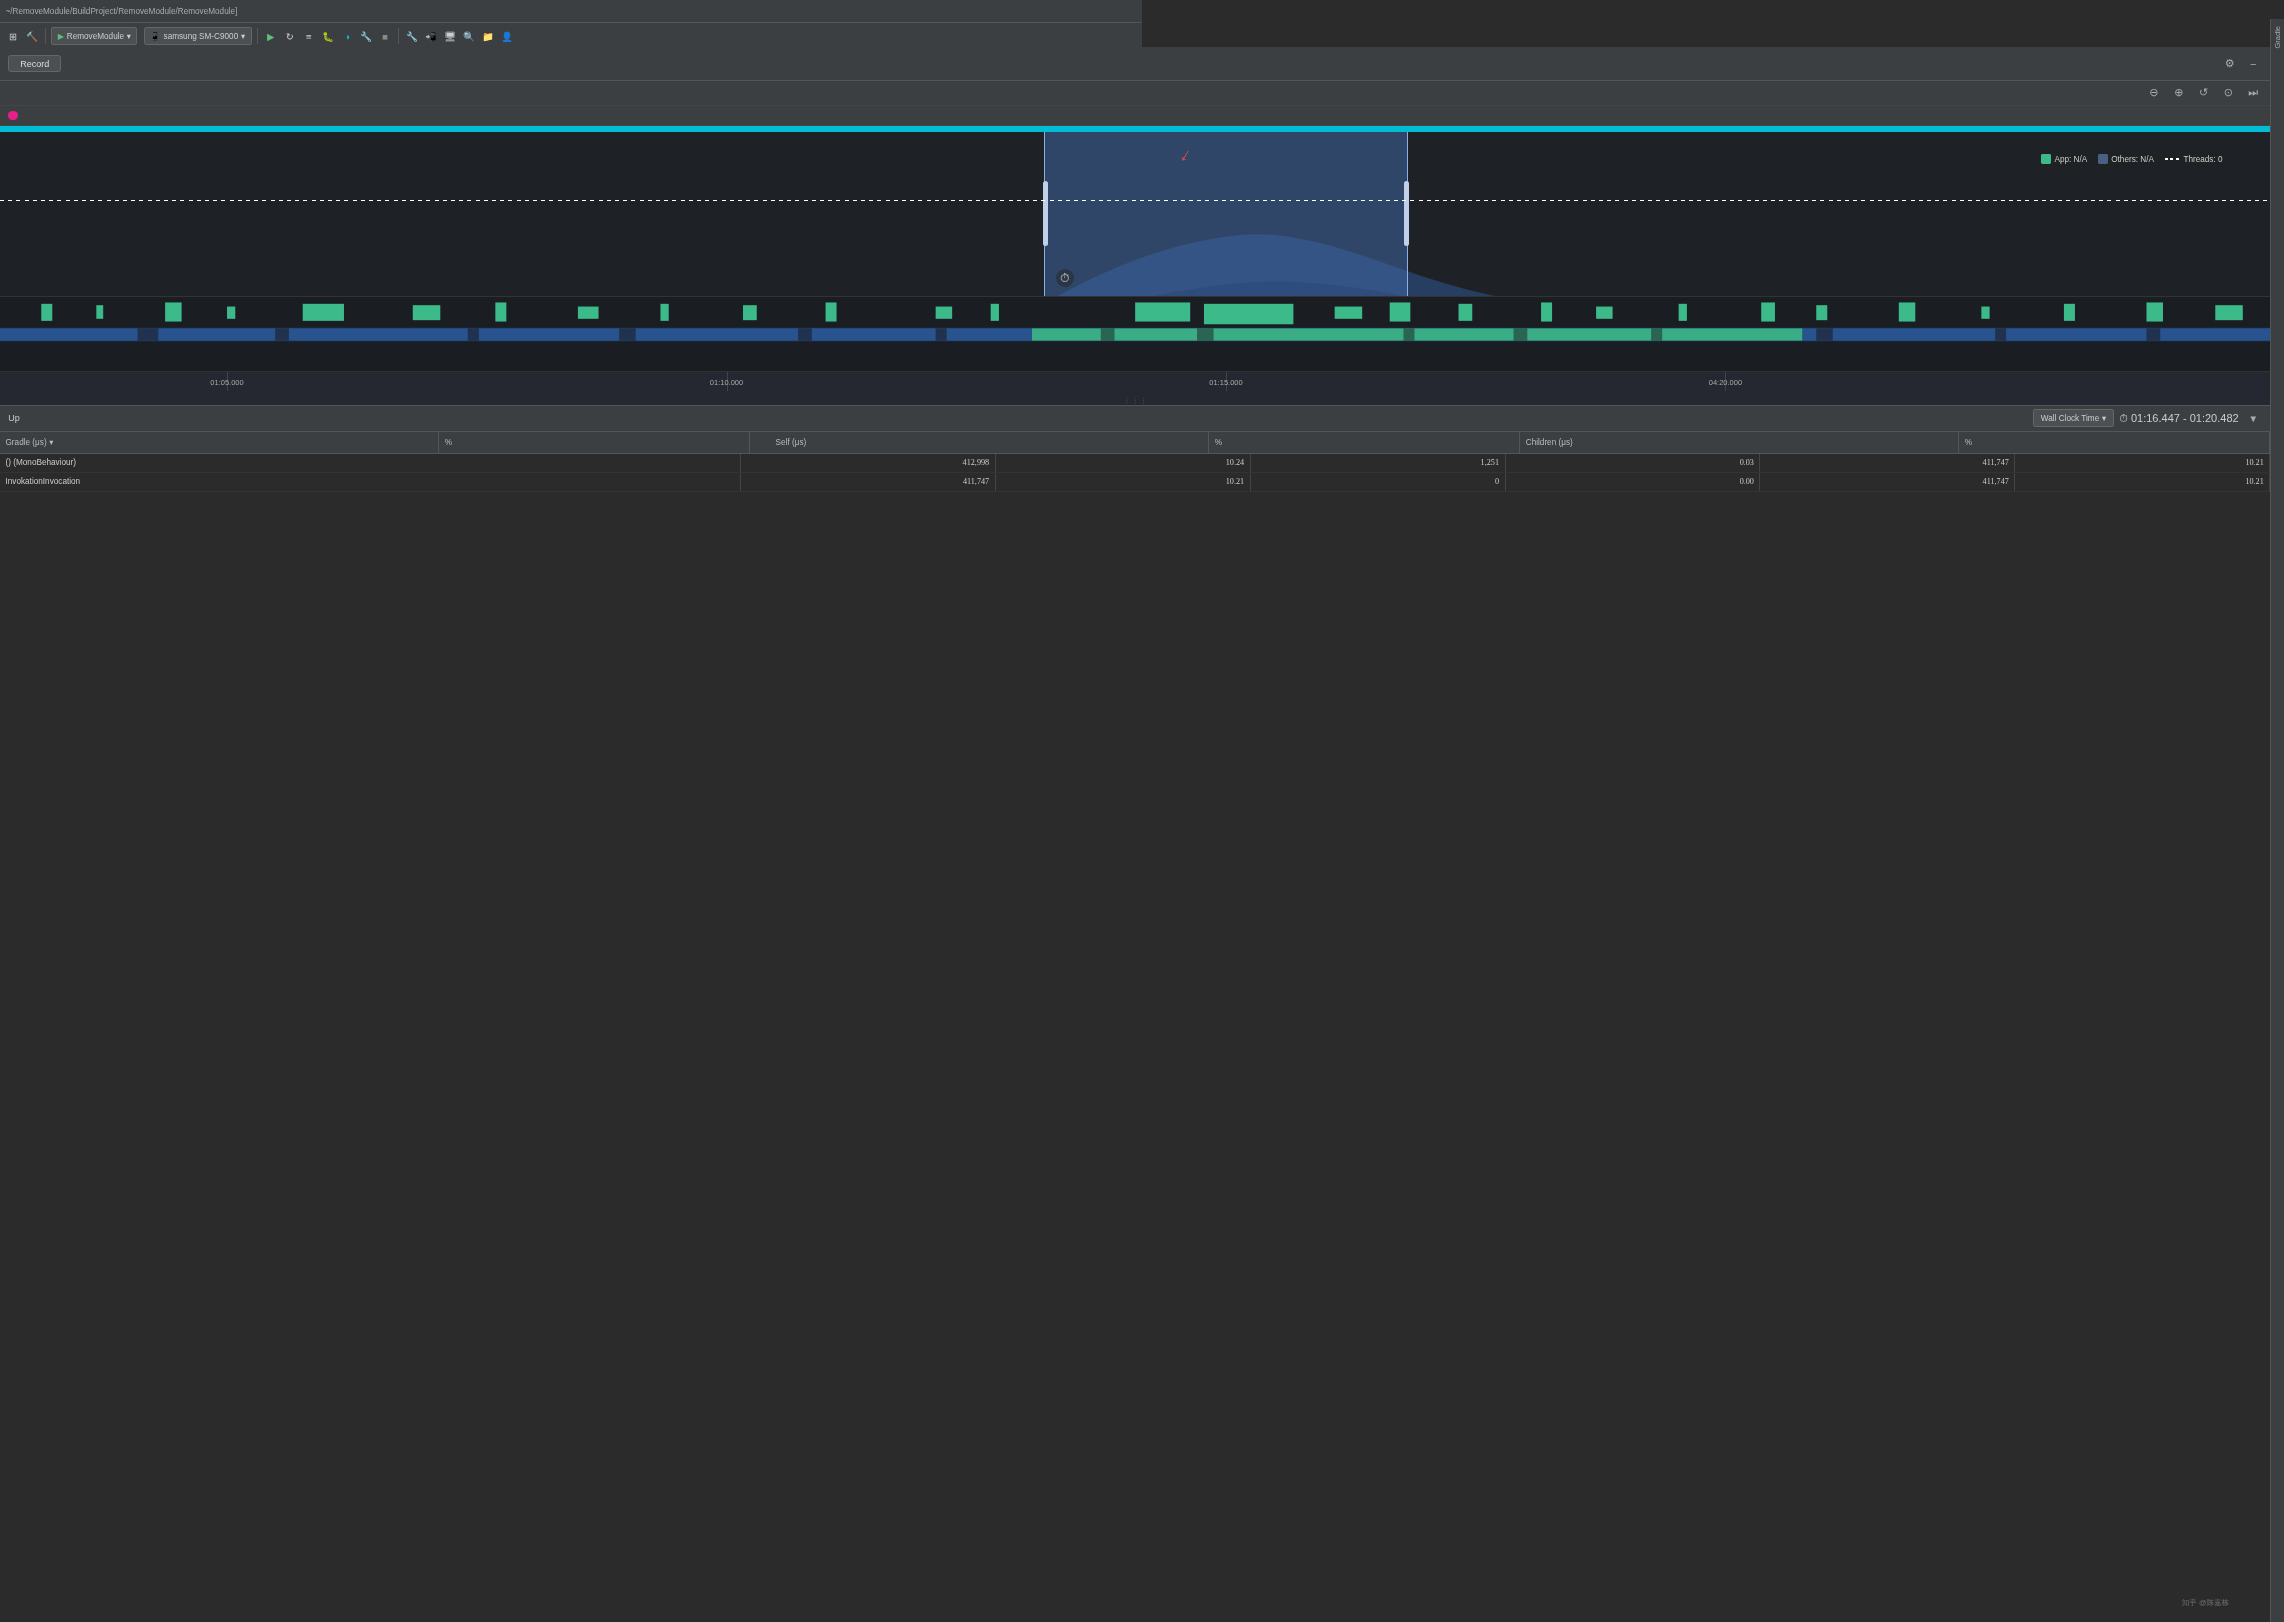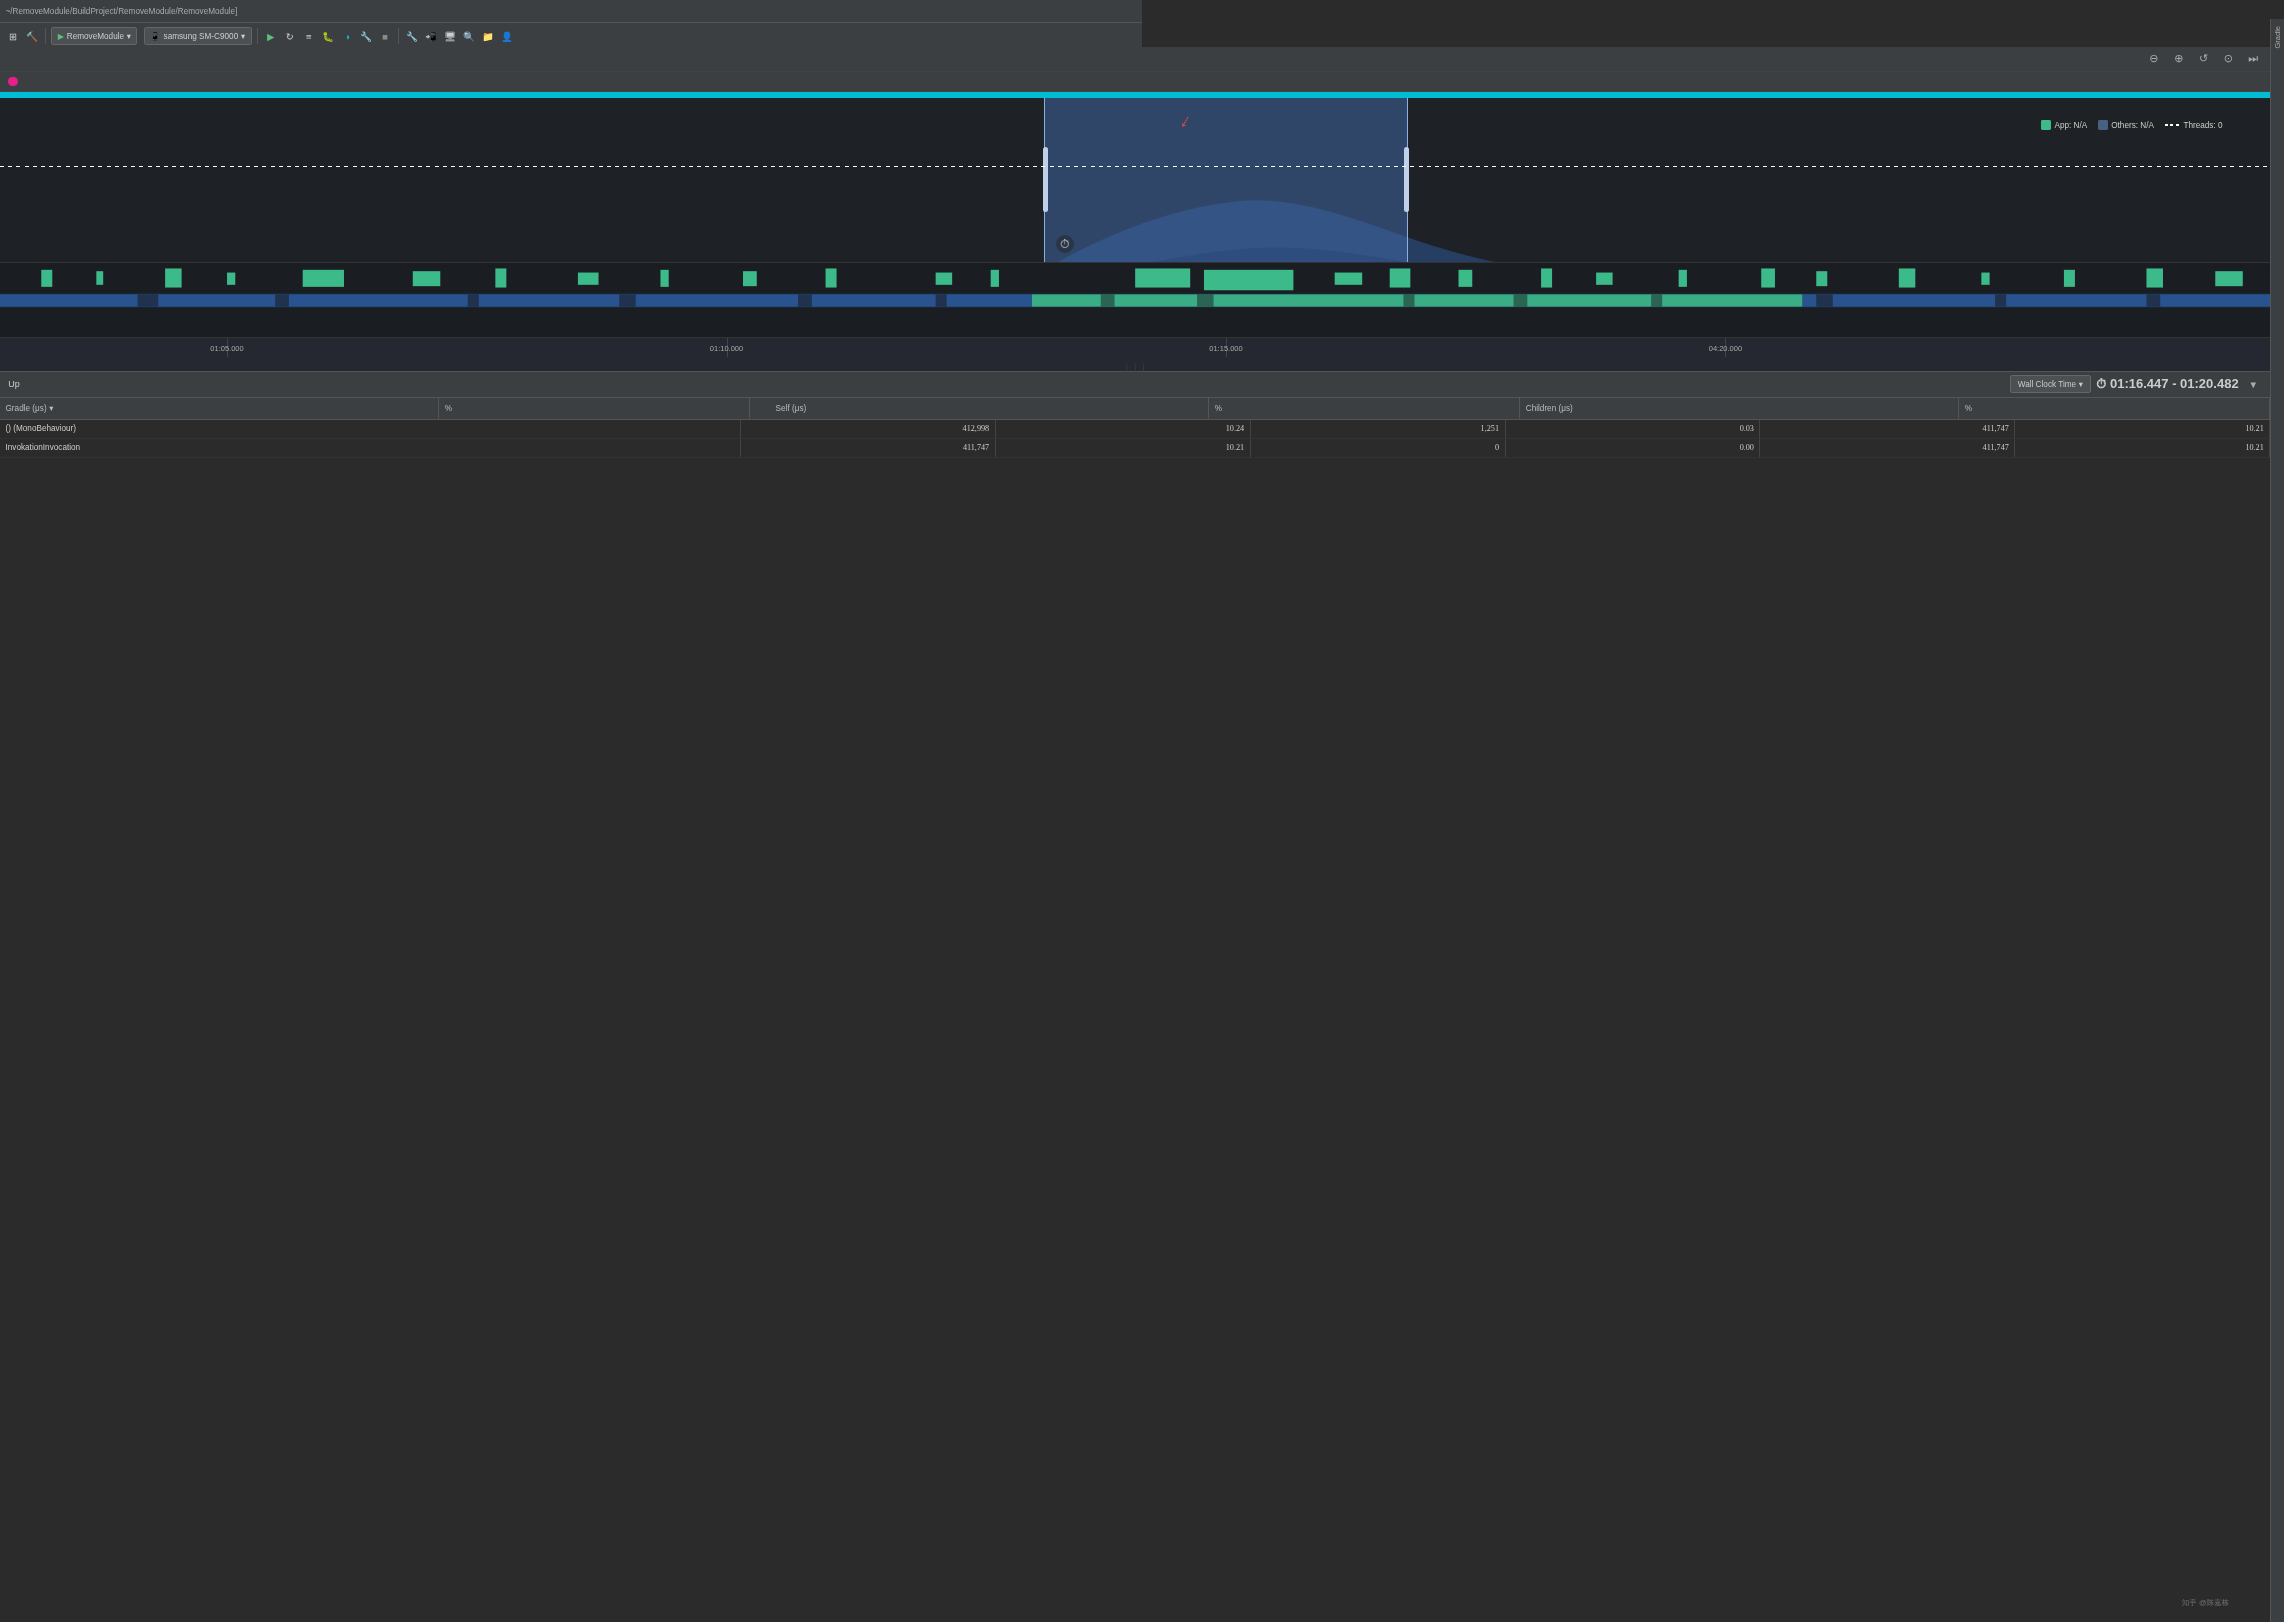--- a/index.html
+++ b/index.html
@@ -418,20 +418,27 @@
   <div class="toolbar-icon">🔧</div>
   <div class="toolbar-icon">📲</div>
   <div class="toolbar-icon">🖥</div>
   <div class="toolbar-icon">🔍</div>
   <div class="toolbar-icon">📁</div>
   <div class="toolbar-icon">👤</div>
 </div>
 
 <div class="main-content">
 
+  <div class="profiler-header">
+    <button class="record-btn">Record</button>
+    <div class="header-controls">
+      <div class="ctrl-icon">⚙</div>
+      <div class="ctrl-icon">−</div>
+    </div>
+  </div>
 
   <div style="background:#3c3f41; height:24.6px; display:flex; align-items:center; justify-content:flex-end; padding:0 8.2px; gap:6.8px; border-bottom:0.7px solid #444;">
     <div class="ctrl-icon">⊖</div>
     <div class="ctrl-icon">⊕</div>
     <div class="ctrl-icon">↺</div>
     <div class="ctrl-icon">⊙</div>
     <div class="ctrl-icon">⏭</div>
   </div>
 
   <div class="indicator-row">
@@ -570,21 +577,21 @@
     </div>
   </div>
 
   <div class="bottom-bar">
     <span class="bottom-bar-left">Up</span>
     <div class="bottom-bar-right">
       <div class="dropdown-btn">
         <span>Wall Clock Time</span>
         <span>▾</span>
       </div>
-      <span style="font-size:13px; color:#ccc;font-weight:bold;">⏱ 01:16.447 - 01:20.482</span>
+      <span style="font-size:11px; color:#ccc;">⏱ 01:16.447 - 01:20.482</span>
       <div class="ctrl-icon" style="font-size:9.6px;">▼</div>
     </div>
   </div>
 
   <div class="table-header">
     <div class="th" style="flex:1;">
       <span>Gradle (μs)</span>
       <span>▾</span>
     </div>
     <div class="th" style="flex:0.7;">%</div>

